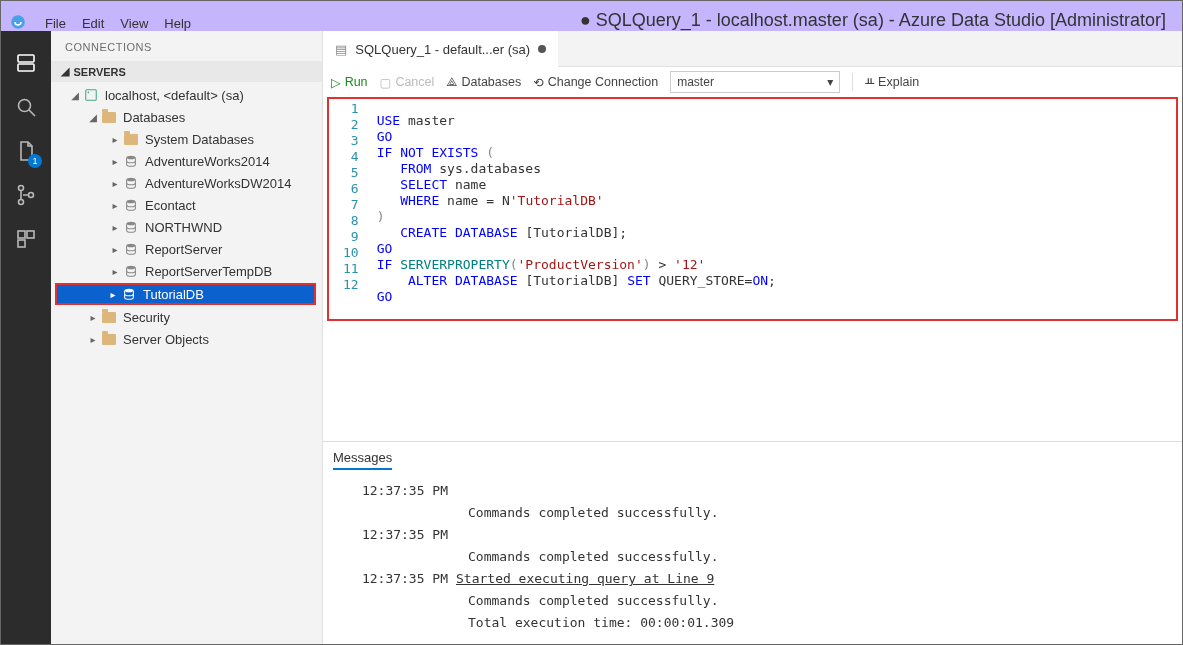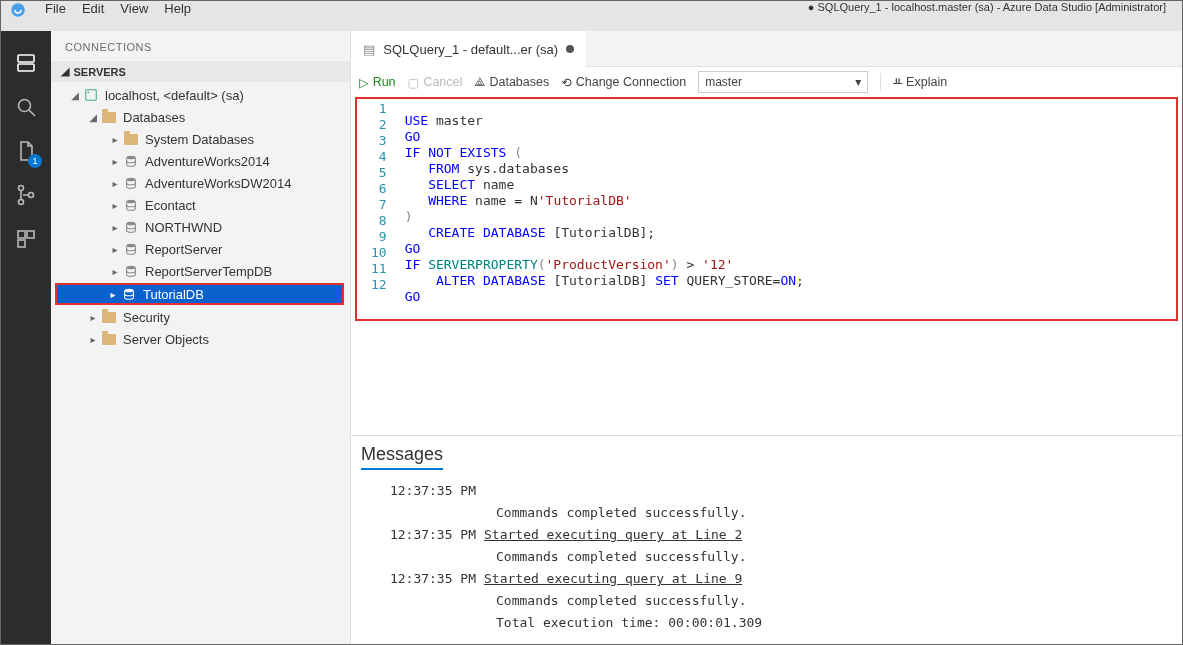--- a/index.html
+++ b/index.html
@@ -1,31 +1,31 @@
 <!DOCTYPE html>
 <html><head>
 <meta charset="utf-8">
 <style>
 * { box-sizing: border-box; margin: 0; padding: 0; }
 body { font-family: "Segoe UI", Arial, sans-serif; font-size: 13px; color: #333; background: #fff; width: 1183px; height: 645px; overflow: hidden; border: 1px solid #666; }
 
-.menubar { height: 30px; background: #e5e5e5; display: flex; align-items: flex-start; padding: 0 8px; }
+.menubar { height: 30px; background: #c4b5fd; display: flex; align-items: flex-end; padding: 0 8px; }
 .menubar .app-icon { width: 18px; height: 18px; margin-right: 10px; }
 .menubar .menu-item { padding: 4px 8px; cursor: pointer; }
-.menubar .title-right { margin-left: auto; font-size: 11px; color: #333; padding-right: 8px; }
+.menubar .title-right { margin-left: auto; font-size: 18px; color: #333; padding-right: 8px; }
 
 .main { display: flex; height: calc(100% - 30px); }
 
 .activity-bar { width: 50px; background: #2c2c2c; display: flex; flex-direction: column; align-items: center; padding-top: 10px; }
 .activity-bar .act-item { width: 48px; height: 44px; display: flex; align-items: center; justify-content: center; cursor: pointer; position: relative; }
 .activity-bar svg { width: 24px; height: 24px; stroke: #b8b8b8; fill: none; stroke-width: 1.6; }
 .activity-bar .active svg { stroke: #fff; }
 .activity-bar .badge { position: absolute; bottom: 5px; right: 8px; background: #0078d4; color: #fff; border-radius: 50%; font-size: 9px; width: 14px; height: 14px; display: flex; align-items: center; justify-content: center; }
 
-.sidebar { width: 300px; background: #f3f3f3; border-right: 1px solid #e0e0e0; overflow: hidden; }
+.sidebar { width: 272px; background: #f3f3f3; border-right: 1px solid #e0e0e0; overflow: hidden; }
 .sidebar-title { font-size: 11px; letter-spacing: 0.5px; color: #6e6e6e; padding: 10px 14px 8px; }
 .section-header { font-size: 11px; font-weight: 700; color: #333; padding: 4px 10px; background: #e8e8e8; display: flex; align-items: center; }
 .section-header .chev { margin-right: 4px; }
 
 .tree { padding: 2px 0; font-size: 13px; }
 .tree .node { display: flex; align-items: center; height: 22px; padding-left: 18px; cursor: pointer; white-space: nowrap; }
 .tree .node.lvl1 { padding-left: 18px; }
 .tree .node.lvl2 { padding-left: 36px; }
 .tree .node.lvl3 { padding-left: 58px; }
 .tree .node.selected { background: #0b61cd; color: #fff; }
@@ -60,21 +60,21 @@
 .lines { padding: 14px 8px; }
 .lines .ln { height: 16px; white-space: pre; }
 .kw { color: #0000ff; }
 .str { color: #a31515; }
 .op { color: #888; }
 .sys { color: #008080; margin-top: 18px; }
 
 .spacer { flex: 1; }
 
 .messages { border-top: 1px solid #ddd; padding: 8px 10px 10px; font-size: 13px; }
-.messages h4 { display: inline-block; font-size: 18px; font-weight: 400; border-bottom: 2px solid #0078d4; padding-bottom: 3px; margin-bottom: 10px; }
+.messages h4 { display: inline-block; font-size: 13px; font-weight: 400; border-bottom: 2px solid #0078d4; padding-bottom: 3px; margin-bottom: 10px; }
 .msg-body { font-family: Consolas, monospace; font-size: 13px; line-height: 22px; }
 .msg-row { display: flex; gap: 8px; padding-left: 20px; text-align: right; }
 .msg-time { width: 95px; color: #333; }
 .msg-text { color: #333; }
 .msg-text.u { text-decoration: underline; }
 .msg-sub { padding-left: 135px; }
 </style>
 </head>
 <body>
 
@@ -329,21 +329,20 @@
 
     <div class="messages">
       <h4>Messages</h4>
       <div class="msg-body" id="msg-body">
           <div class="msg-row">
             <span class="msg-time">12:37:35 PM</span>
           </div>
           <div class="msg-sub msg-text">Commands completed successfully.</div>
           <div class="msg-row">
             <span class="msg-time">12:37:35 PM</span>
-            <span class="msg-text u">Started executing query at Line 2</span>
           </div>
           <div class="msg-sub msg-text">Commands completed successfully.</div>
           <div class="msg-row">
             <span class="msg-time">12:37:35 PM</span>
             <span class="msg-text u">Started executing query at Line 9</span>
           </div>
           <div class="msg-sub msg-text">Commands completed successfully.</div>
           <div class="msg-sub msg-text">Total execution time: 00:00:01.309</div>
         </div>
     </div>

